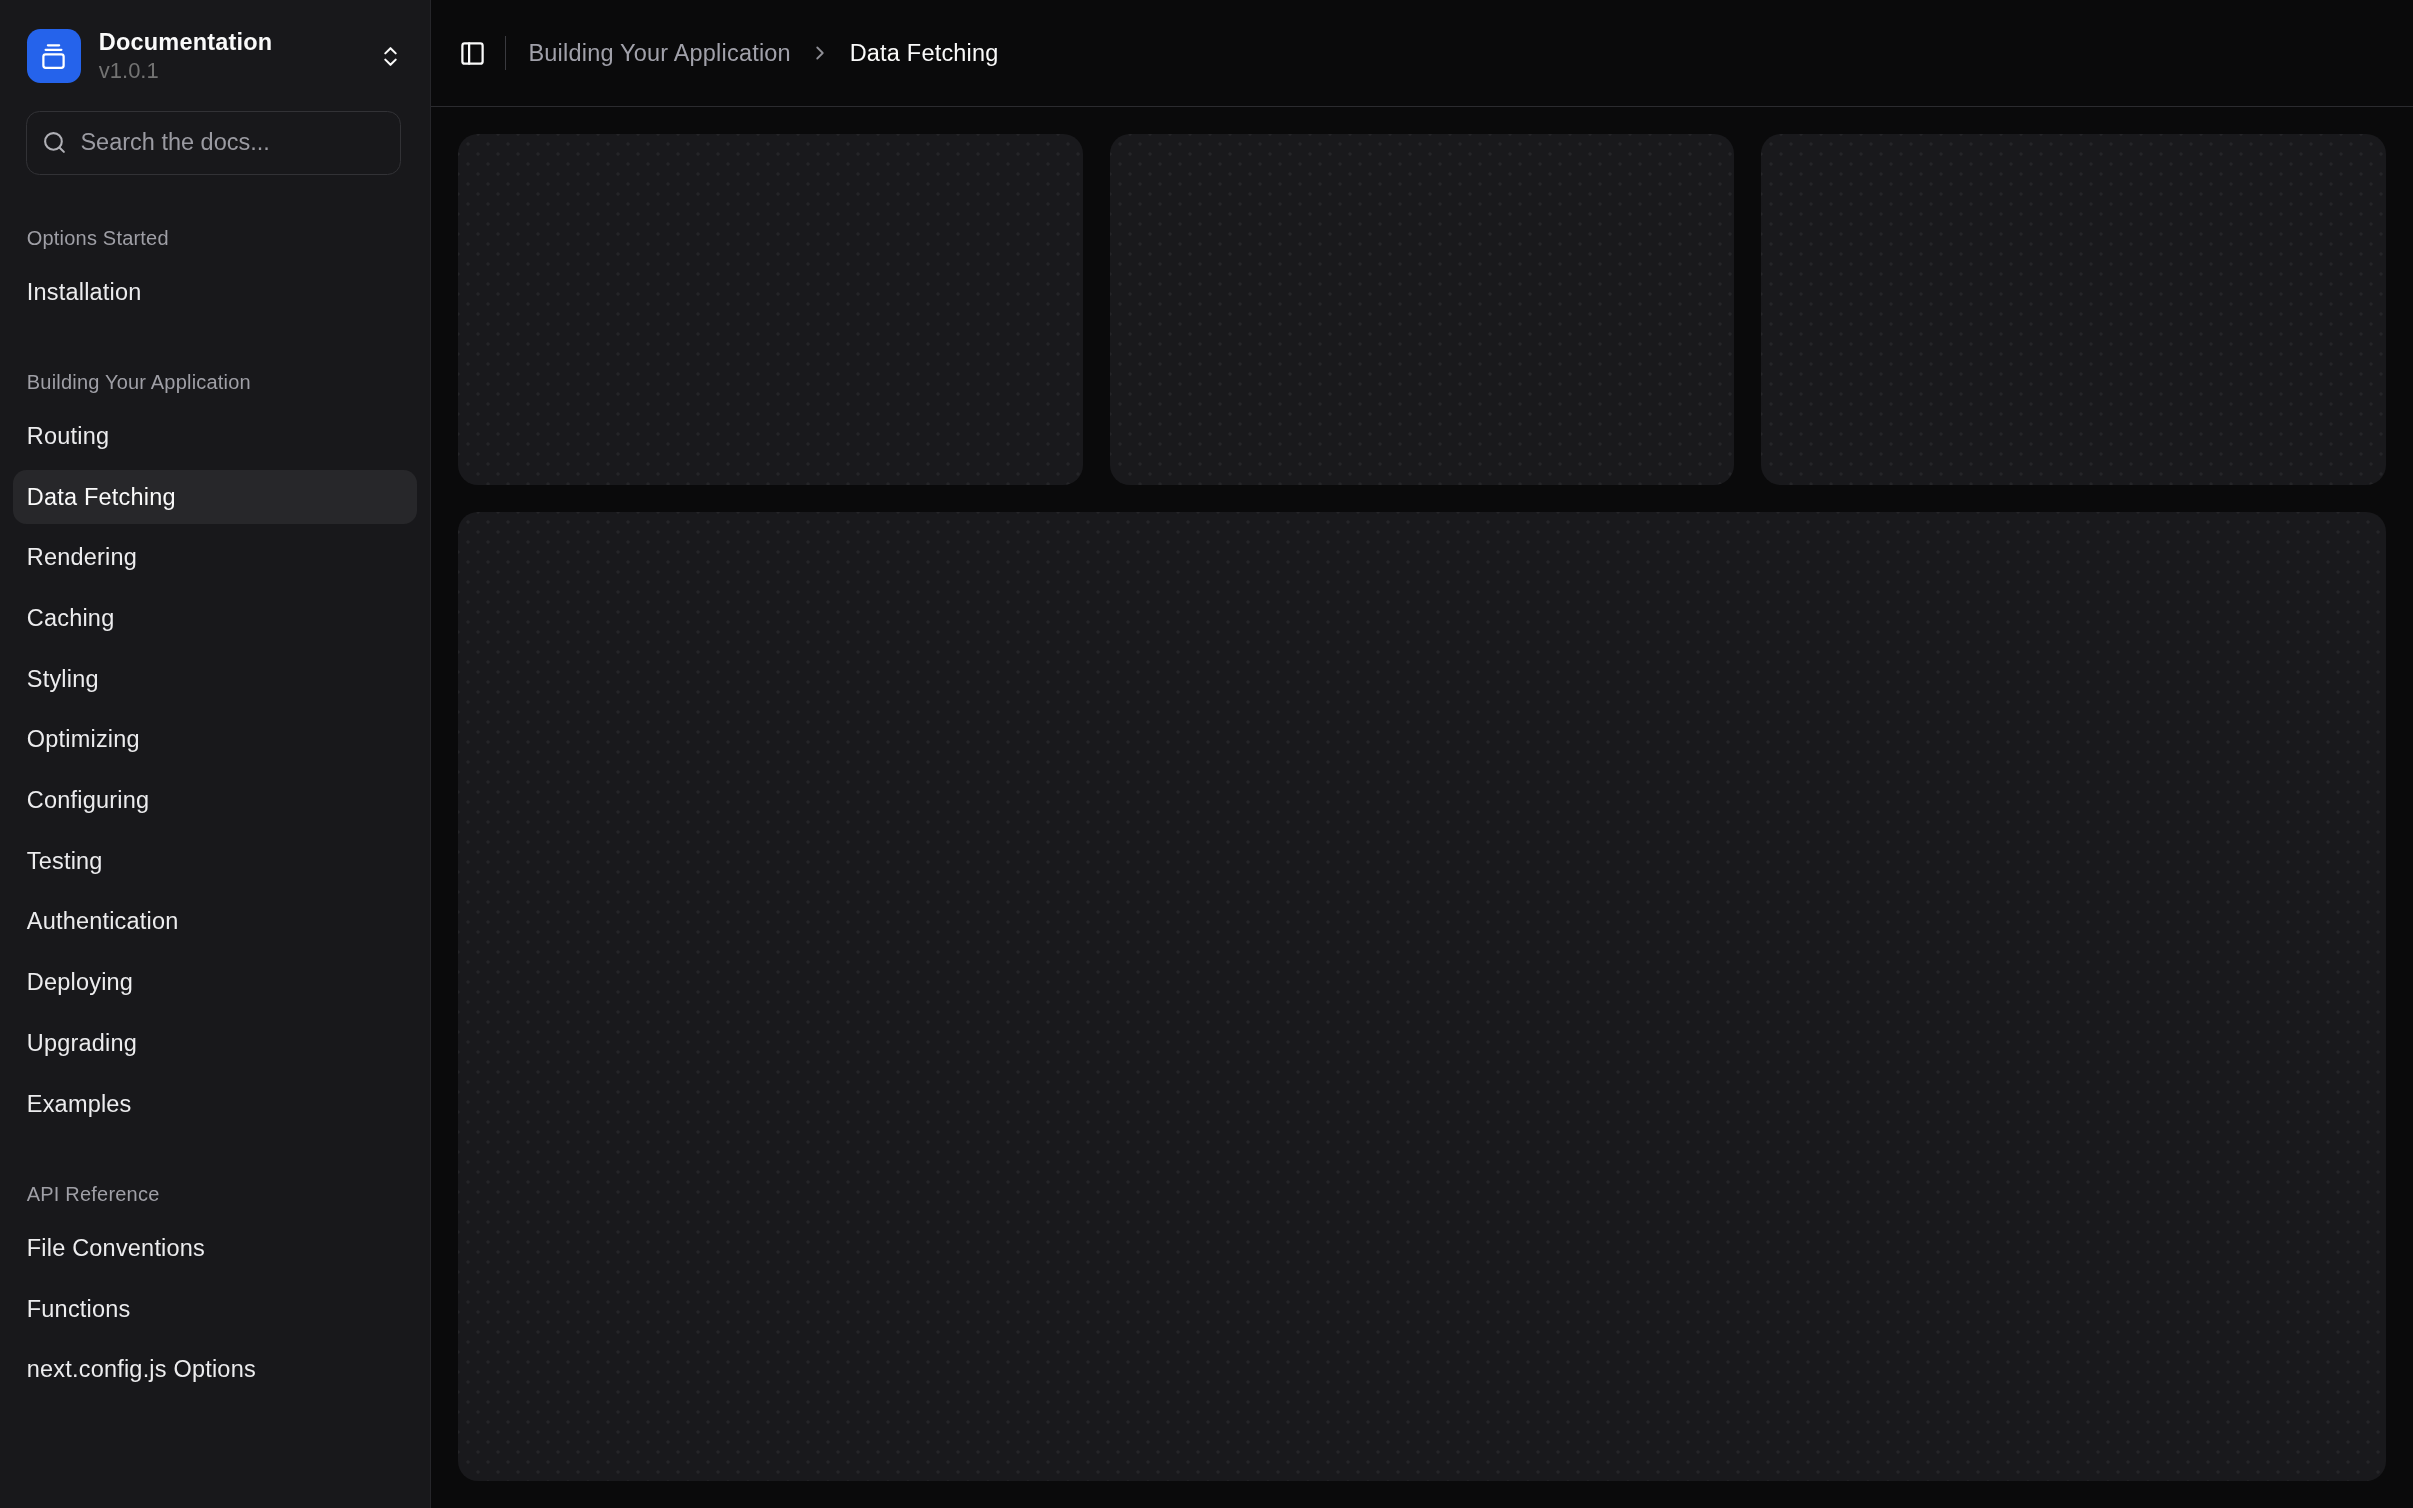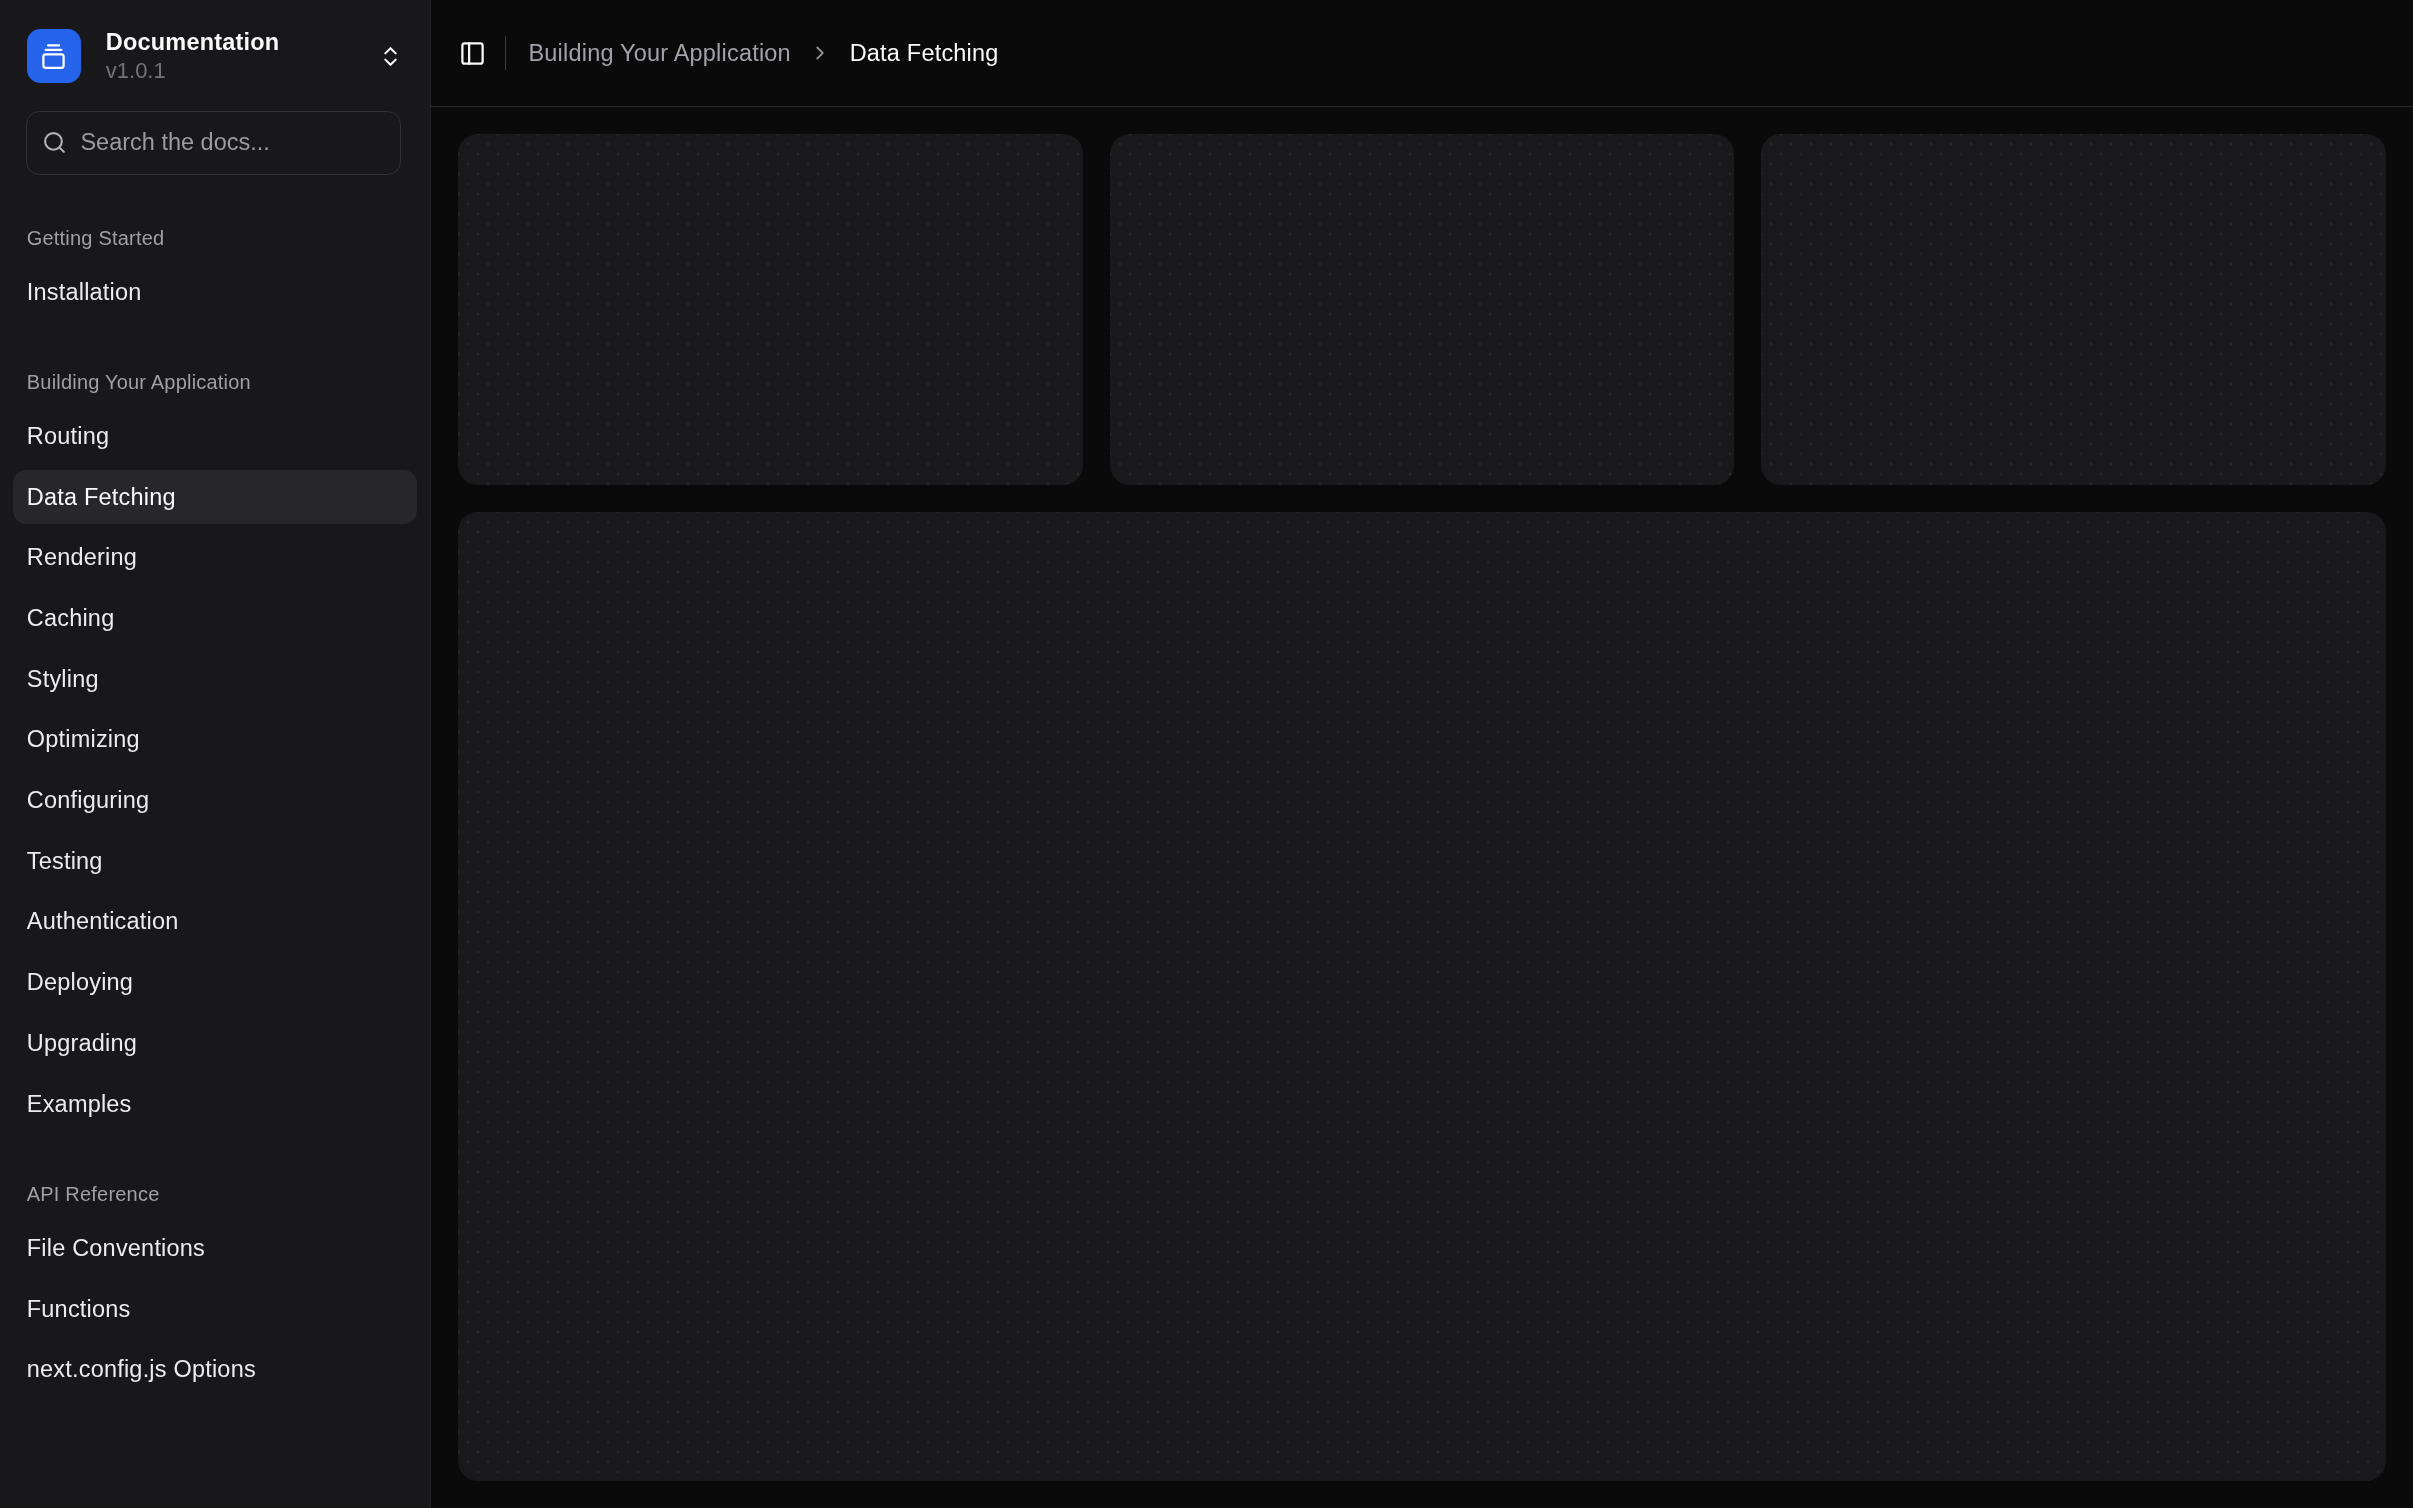--- a/index.html
+++ b/index.html
@@ -14,21 +14,21 @@
 
   
   .sidebar {
     width: 431px; min-width: 431px; height: 100%;
     background: #18181b;
     border-right: 1.7px solid #26262a;
     display: flex; flex-direction: column;
   }
   .sidebar-header { padding: 15px 13.4px 0 13.4px; }
   .team-btn {
-    display: flex; align-items: center; gap: 25px;
+    display: flex; align-items: center; gap: 18px;
     padding: 13.4px; border-radius: 13.4px; cursor: pointer;
   }
   .logo-box {
     width: 54px; height: 54px; border-radius: 13.4px;
     background: #2563eb; color: #ffffff;
     display: flex; align-items: center; justify-content: center;
     flex: none;
   }
   .team-text { display: flex; flex-direction: column; line-height: 1; }
   .team-title { font-size: 23.5px; font-weight: 700; color: #fafafa; line-height: 28.5px; letter-spacing: 0.2px; }
@@ -129,21 +129,21 @@
       <svg width="25" height="25" viewBox="0 0 24 24" fill="none" stroke="currentColor" stroke-width="2" stroke-linecap="round" stroke-linejoin="round">
         <circle cx="11" cy="11" r="8"></circle>
           <path d="m21 21-4.3-4.3"></path>
       </svg>
     </span>
     <input type="text" placeholder="Search the docs..." style="">
   </div>
 
   <div class="sidebar-groups">
       <div class="group">
-        <div class="group-label">Getting Started</div>
+        <div class="group-label">Options Started</div>
         <nav class="nav">
           <a class="item">Installation</a>
         </nav>
       </div>
       <div class="group">
         <div class="group-label">Building Your Application</div>
         <nav class="nav">
           <a class="item">Routing</a>
           <a class="item active">Data Fetching</a>
           <a class="item">Rendering</a>

